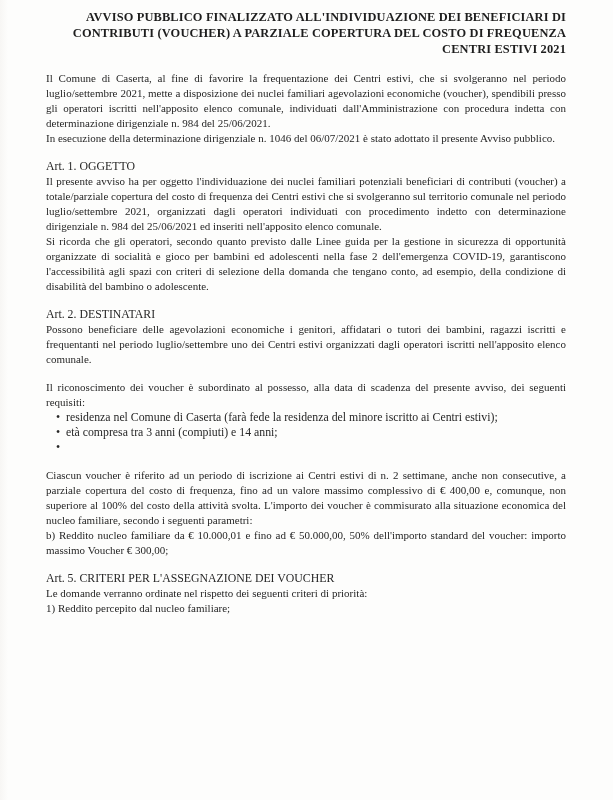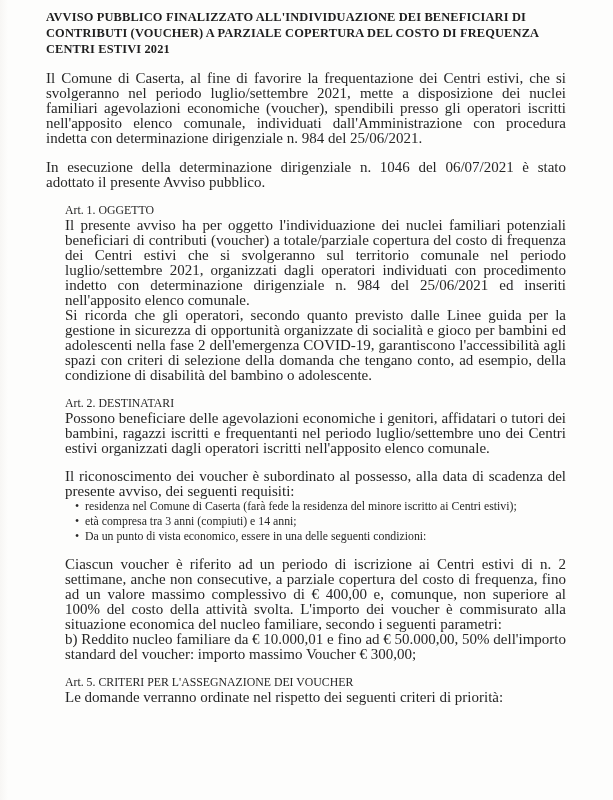--- a/index.html
+++ b/index.html
@@ -16,32 +16,32 @@
     background: linear-gradient(90deg, #f7f6f4 0px, #fdfdfc 8px, #fdfdfc 100%);
     font-family: "Liberation Serif", "DejaVu Serif", serif;
     color: #262626;
     overflow: hidden;
   }
   .doc-title {
     margin: 0 0 14px 0;
     font-size: 12.4px;
     line-height: 16px;
     font-weight: bold;
-    text-align: left;
+    text-align: right;
     letter-spacing: 0.15px;
     color: #1e1e1e;
   }
   .para {
     margin: 0;
-    font-size: 15px;
+    font-size: 11px;
     line-height: 15px;
     text-align: justify;
   }
-  .block-gap { margin-top: 14px; }
-  .section { margin-top: 13px; margin-left: 19px; }
+  .block-gap { }
+  .section { margin-top: 13px; }
   .art-heading {
     margin: 0;
     font-size: 11.8px;
     line-height: 15px;
     font-weight: normal;
     text-align: left;
   }
   ul.req-list {
     list-style: none;
     margin: 0;
@@ -99,29 +99,29 @@
         <span class="bullet">•</span>
         <div class="li-body">residenza nel Comune di Caserta (farà fede la residenza del minore iscritto ai Centri estivi);</div>
       </li>
       <li>
         <span class="bullet">•</span>
         <div class="li-body">età compresa tra 3 anni (compiuti) e 14 anni;</div>
       </li>
       <li>
         <span class="bullet">•</span>
         <div class="li-body">
-          <div>Da un punto di vista economico, essere in una delle seguenti condizioni:</div>
         </div>
       </li>
     </ul>
   </div>
 
   <div class="section">
     <p class="para">Ciascun voucher è riferito ad un periodo di iscrizione ai Centri estivi di n. 2 settimane, anche non consecutive, a parziale copertura del costo di frequenza, fino ad un valore massimo complessivo di € 400,00 e, comunque, non superiore al 100% del costo della attività svolta. L'importo dei voucher è commisurato alla situazione economica del nucleo familiare, secondo i seguenti parametri:</p>
     <p class="para">b) Reddito nucleo familiare da € 10.000,01 e fino ad € 50.000,00, 50% dell'importo standard del voucher: importo massimo Voucher € 300,00;</p>
   </div>
 
   <div class="section">
     <h2 class="art-heading">Art. 5. CRITERI PER L'ASSEGNAZIONE DEI VOUCHER</h2>
     <p class="para">Le domande verranno ordinate nel rispetto dei seguenti criteri di priorità:</p>
+    <p class="para">1) Reddito percepito dal nucleo familiare;</p>
   </div>
 
 </div>
 
 </body></html>

